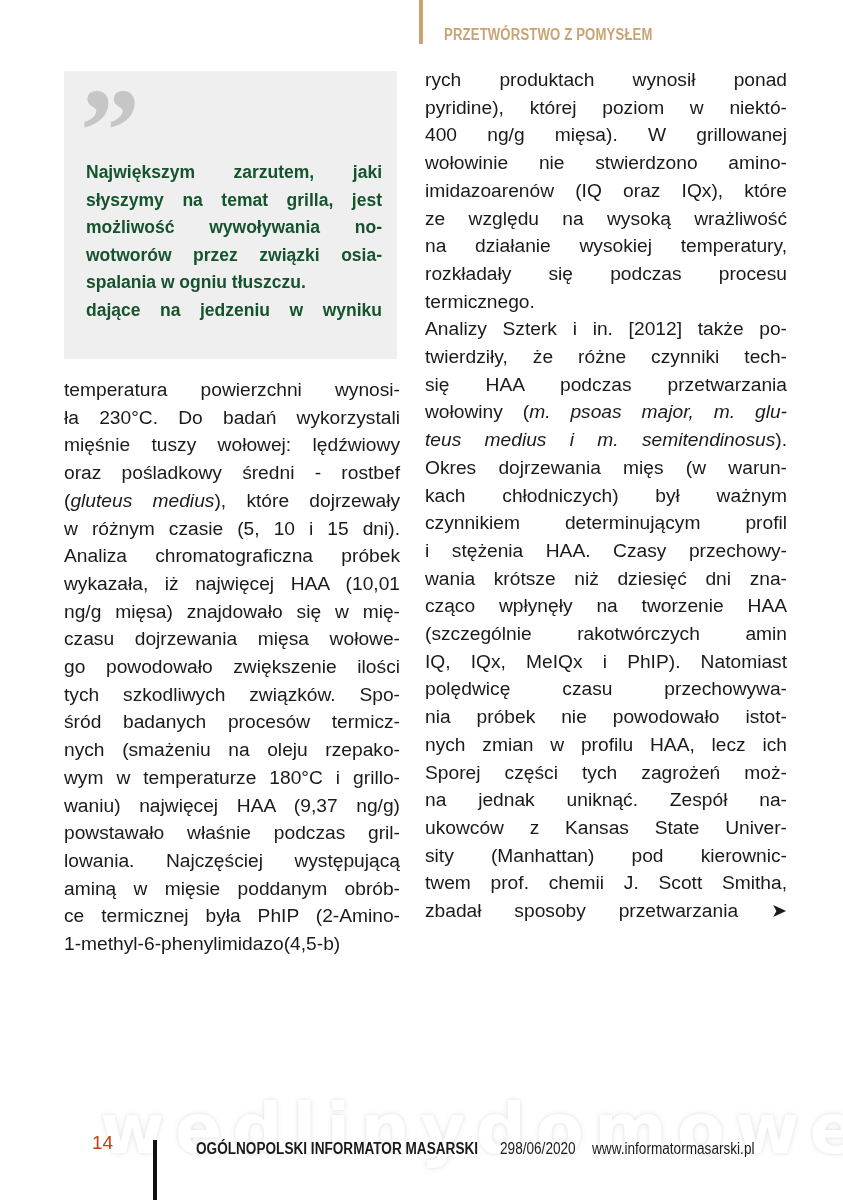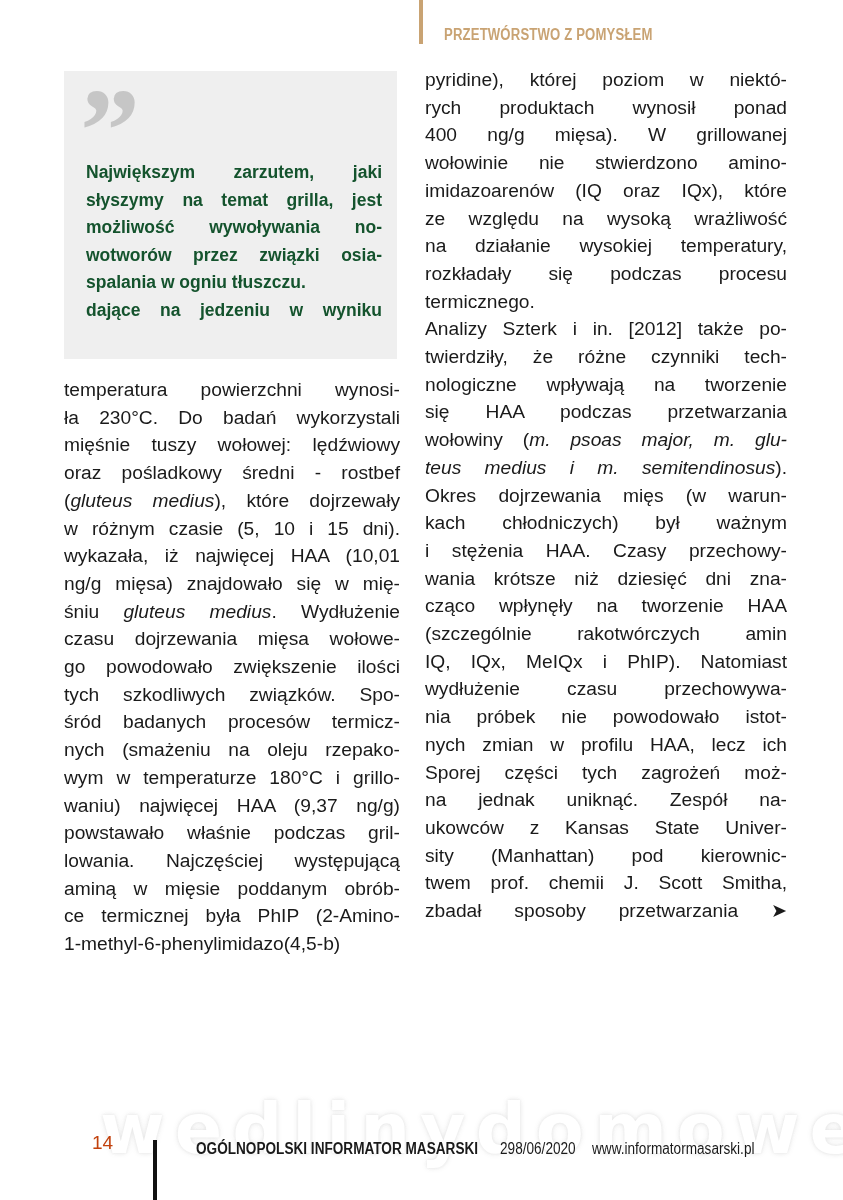--- a/index.html
+++ b/index.html
@@ -82,65 +82,65 @@
 </div>
 
 <div class="col col-left">
   <div id="left-lines">
       <span class="line">temperatura powierzchni wynosi-</span>
       <span class="line">ła 230°C. Do badań wykorzystali</span>
       <span class="line">mięśnie tuszy wołowej: lędźwiowy</span>
       <span class="line">oraz pośladkowy średni - rostbef</span>
       <span class="line"><span>(</span><em>gluteus medius</em><span>), które dojrzewały</span></span>
       <span class="line">w różnym czasie (5, 10 i 15 dni).</span>
+      <span class="line">Analiza chromatograficzna próbek</span>
       <span class="line">wykazała, iż najwięcej HAA (10,01</span>
       <span class="line">ng/g mięsa) znajdowało się w mię-</span>
-      <span class="line"><span>śniu </span><em>gluteus medius</em><span>. Wydłużenie</span></span>
       <span class="line">czasu dojrzewania mięsa wołowe-</span>
       <span class="line">go powodowało zwiększenie ilości</span>
       <span class="line">tych szkodliwych związków. Spo-</span>
       <span class="line">śród badanych procesów termicz-</span>
       <span class="line">nych (smażeniu na oleju rzepako-</span>
       <span class="line">wym w temperaturze 180°C i grillo-</span>
       <span class="line">waniu) najwięcej HAA (9,37 ng/g)</span>
       <span class="line">powstawało właśnie podczas gril-</span>
       <span class="line">lowania. Najczęściej występującą</span>
       <span class="line">aminą w mięsie poddanym obrób-</span>
       <span class="line">ce termicznej była PhIP (2-Amino-</span>
       <span class="line">1-methyl-6-phenylimidazo(4,5-b)</span>
     </div>
 </div>
 
 <div class="col col-right">
   <p id="right-p1">
+      <span class="line">rych produktach wynosił ponad</span>
       <span class="line">pyridine), której poziom w niektó-</span>
-      <span class="line">rych produktach wynosił ponad</span>
       <span class="line">400 ng/g mięsa). W grillowanej</span>
       <span class="line">wołowinie nie stwierdzono amino-</span>
       <span class="line">imidazoarenów (IQ oraz IQx), które</span>
       <span class="line">ze względu na wysoką wrażliwość</span>
       <span class="line">na działanie wysokiej temperatury,</span>
       <span class="line">rozkładały się podczas procesu</span>
       <span class="line last">termicznego.</span>
     </p>
   <p id="right-p2" class="para-gap">
       <span class="line">Analizy Szterk i in. [2012] także po-</span>
       <span class="line">twierdziły, że różne czynniki tech-</span>
-      <span class="line">nologiczne wpływają na tworzenie</span>
       <span class="line">się HAA podczas przetwarzania</span>
       <span class="line"><span>wołowiny (</span><em>m. psoas major, m. glu-</em></span>
       <span class="line"><em>teus medius i m. semitendinosus</em><span>).</span></span>
       <span class="line">Okres dojrzewania mięs (w warun-</span>
       <span class="line">kach chłodniczych) był ważnym</span>
+      <span class="line">czynnikiem determinującym profil</span>
       <span class="line">i stężenia HAA. Czasy przechowy-</span>
       <span class="line">wania krótsze niż dziesięć dni zna-</span>
       <span class="line">cząco wpłynęły na tworzenie HAA</span>
       <span class="line">(szczególnie rakotwórczych amin</span>
       <span class="line">IQ, IQx, MeIQx i PhIP). Natomiast</span>
-      <span class="line">wydłużenie czasu przechowywa-</span>
+      <span class="line">polędwicę czasu przechowywa-</span>
       <span class="line">nia próbek nie powodowało istot-</span>
       <span class="line">nych zmian w profilu HAA, lecz ich</span>
     </p>
   <p id="right-p3" class="para-gap">
       <span class="line">Sporej części tych zagrożeń moż-</span>
       <span class="line">na jednak uniknąć. Zespół na-</span>
       <span class="line">ukowców z Kansas State Univer-</span>
       <span class="line">sity (Manhattan) pod kierownic-</span>
       <span class="line">twem prof. chemii J. Scott Smitha,</span>
       <span class="line">zbadał sposoby przetwarzania ➤</span>

